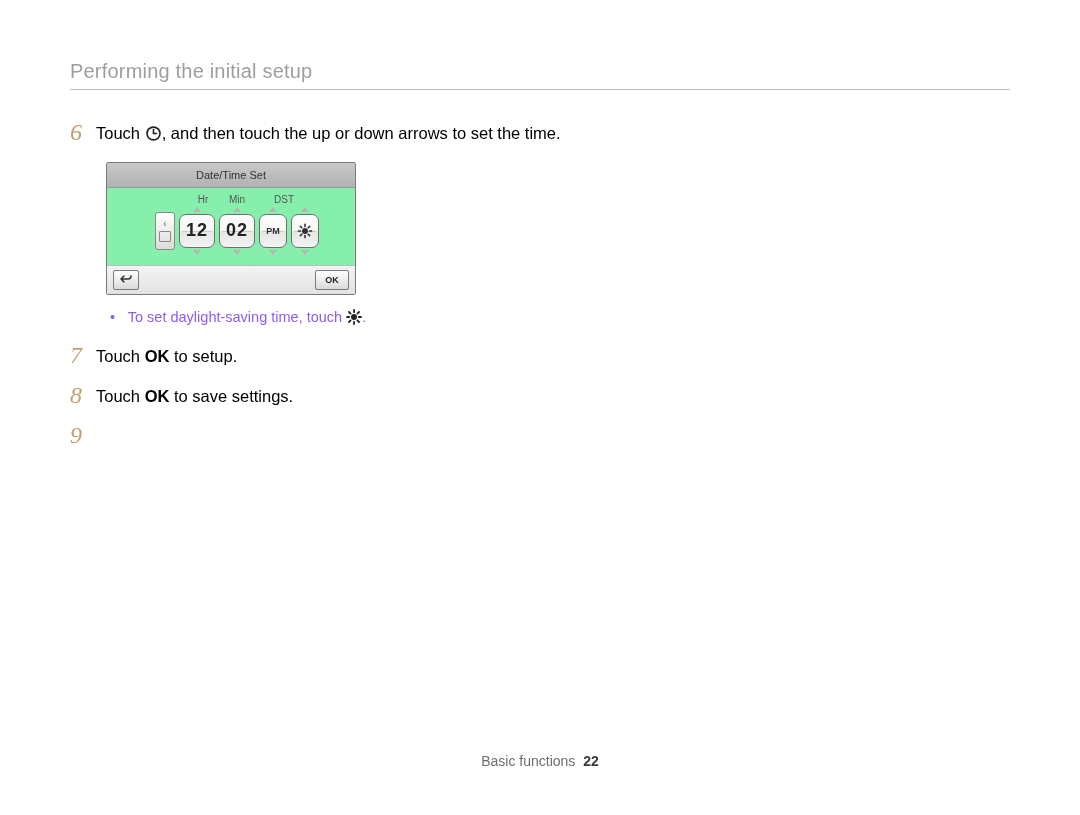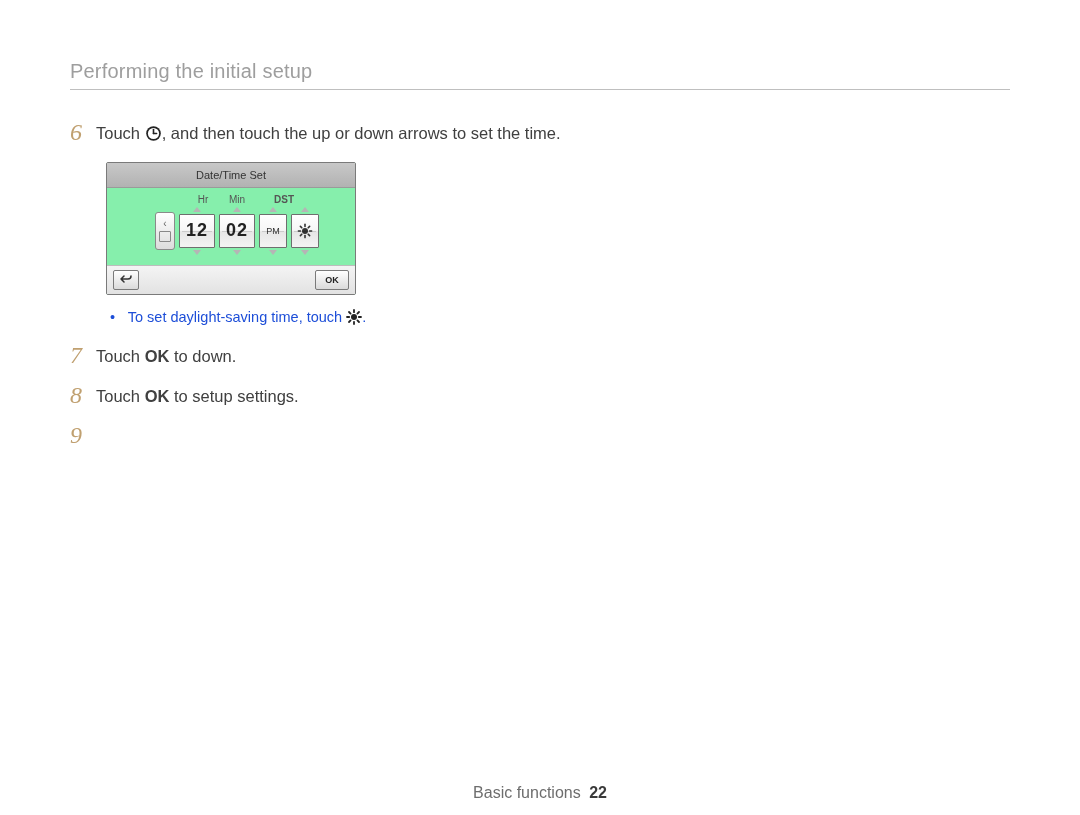--- a/index.html
+++ b/index.html
@@ -43,35 +43,35 @@
     font-style: italic;
     font-size: 24px;
     color: #c0a070;
     width: 26px;
     flex: 0 0 26px;
     line-height: 1;
     text-align: left;
   }
   .step-body {
     font-size: 16.5px;
-    color: #404040;
+    color: #000000;
     line-height: 1.45;
     padding-top: 2px;
   }
   .step-body .ok {
     font-weight: 700;
   }
   .inline-icon {
     display: inline-flex;
     vertical-align: -3px;
   }
   .sub-bullet {
     margin: 14px 0 18px 40px;
     font-size: 14.5px;
-    color: #1d4ed8;
+    color: #8b5cf6;
   }
   .sub-bullet .bullet {
     display: inline-block;
     width: 14px;
   }
 
   
   .device {
     width: 248px;
     margin: 16px 0 6px 36px;
@@ -92,21 +92,21 @@
   .device-labels {
     display: flex;
     justify-content: center;
     gap: 0;
     font-size: 10px;
     color: #555;
     padding-top: 4px;
   }
   .device-labels span { width: 34px; text-align: center; }
   .device-labels .spacer { width: 26px; }
-  .device-labels .dst-lab { width: 60px; font-weight: bold; }
+  .device-labels .dst-lab { width: 60px; }
 
   .device-body {
     padding: 2px 8px 10px 20px;
     position: relative;
   }
   .flip-row {
     display: flex;
     align-items: center;
     justify-content: center;
     gap: 4px;
@@ -145,21 +145,21 @@
   .tri {
     width: 0; height: 0;
     border-left: 4px solid transparent;
     border-right: 4px solid transparent;
   }
   .tri.up { border-bottom: 5px solid #b5b5b5; margin-bottom: 2px; }
   .tri.down { border-top: 5px solid #b5b5b5; margin-top: 2px; }
 
   .card {
     border: 1px solid #6e6e6e;
-    border-radius: 1px;
+    border-radius: 7px;
     background: linear-gradient(#ffffff 0%, #f6f6f6 48%, #e6e6e6 52%, #f3f3f3 100%);
     box-shadow: inset 0 1px 0 #fff;
     display: flex;
     align-items: center;
     justify-content: center;
     position: relative;
   }
   .card::after {
     content: "";
     position: absolute;
@@ -169,21 +169,21 @@
   .card.big {
     width: 34px; height: 32px;
     font-size: 18px;
     font-weight: 600;
     letter-spacing: 1px;
     color: #222;
   }
   .card.sm {
     width: 26px; height: 32px;
     font-size: 9px;
-    font-weight: 400;
+    font-weight: 700;
     color: #333;
   }
   .card.dst {
     width: 26px; height: 32px;
   }
 
   .device-footer {
     height: 28px;
     border-top: 1px solid #bdbdbd;
     background: linear-gradient(#f4f4f4, #e2e2e2);
@@ -212,25 +212,25 @@
     font-size: 9px;
     font-weight: 700;
     color: #222;
     display: flex;
     align-items: center;
     justify-content: center;
   }
 
   .page-footer {
     position: absolute;
-    bottom: 13px;
+    bottom: 46px;
     left: 0;
     width: 1080px;
     text-align: center;
-    font-size: 16px;
+    font-size: 14px;
     color: #6d6d6d;
   }
   .page-footer .num {
     color: #3a3a3a;
     font-weight: 600;
     margin-left: 4px;
   }
 </style>
 </head>
 <body>
@@ -334,28 +334,28 @@
               <line x1="13" y1="3" x2="11.4" y2="4.6"></line>
               <line x1="4.6" y1="11.4" x2="3" y2="13"></line>
             </g>
           </svg>
         </span><span>.</span>
     </div>
 
     <div class="step">
       <div class="step-num">7</div>
       <div class="step-body">
-        <span>Touch </span><span class="ok">OK</span><span> to down.</span>
+        <span>Touch </span><span class="ok">OK</span><span> to setup.</span>
       </div>
     </div>
 
     <div class="step">
       <div class="step-num">8</div>
       <div class="step-body">
-        <span>Touch </span><span class="ok">OK</span><span> to setup settings.</span>
+        <span>Touch </span><span class="ok">OK</span><span> to save settings.</span>
       </div>
     </div>
 
     <div class="step">
       <div class="step-num">9</div>
     </div>
 
   </div>
 
   <div class="page-footer">

